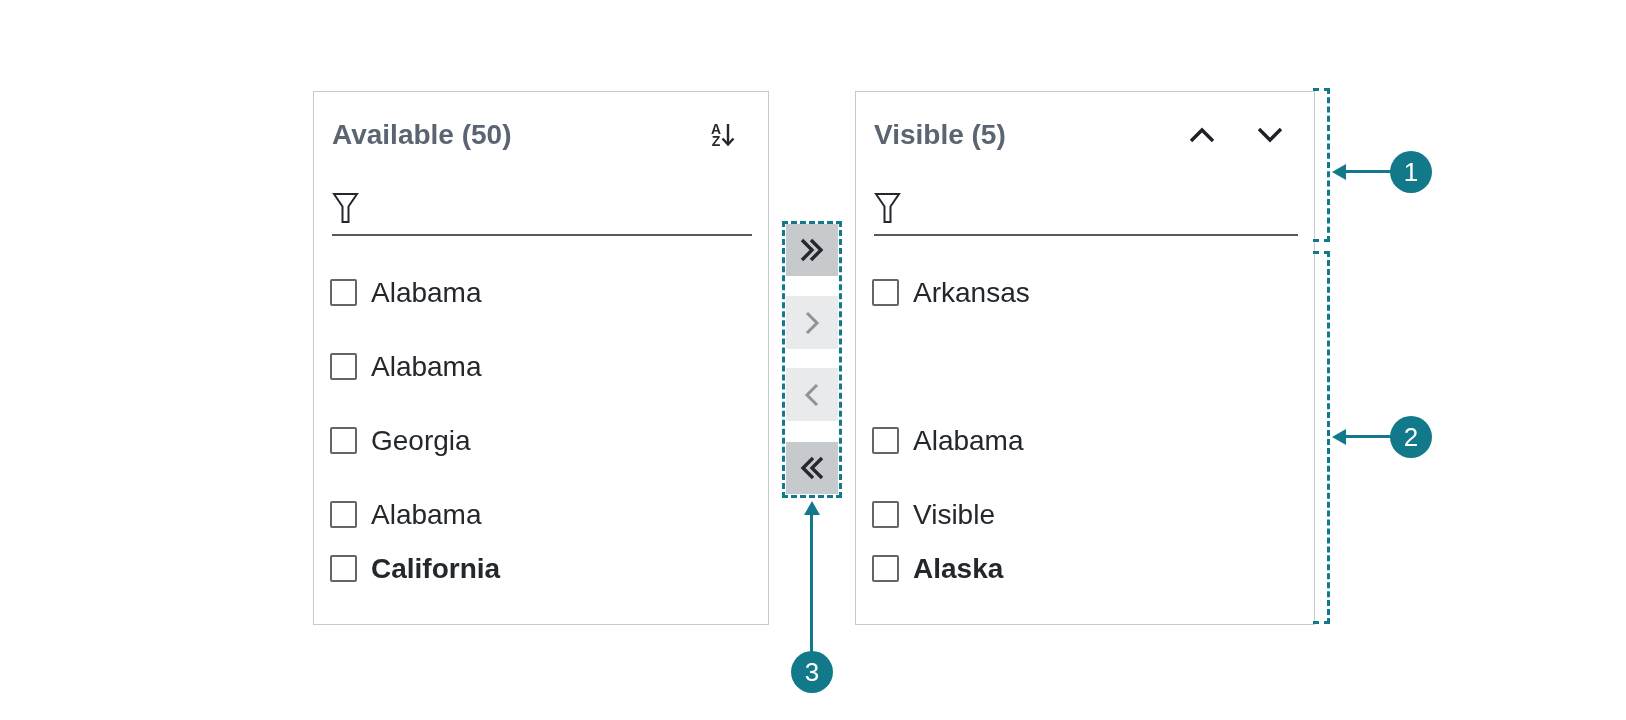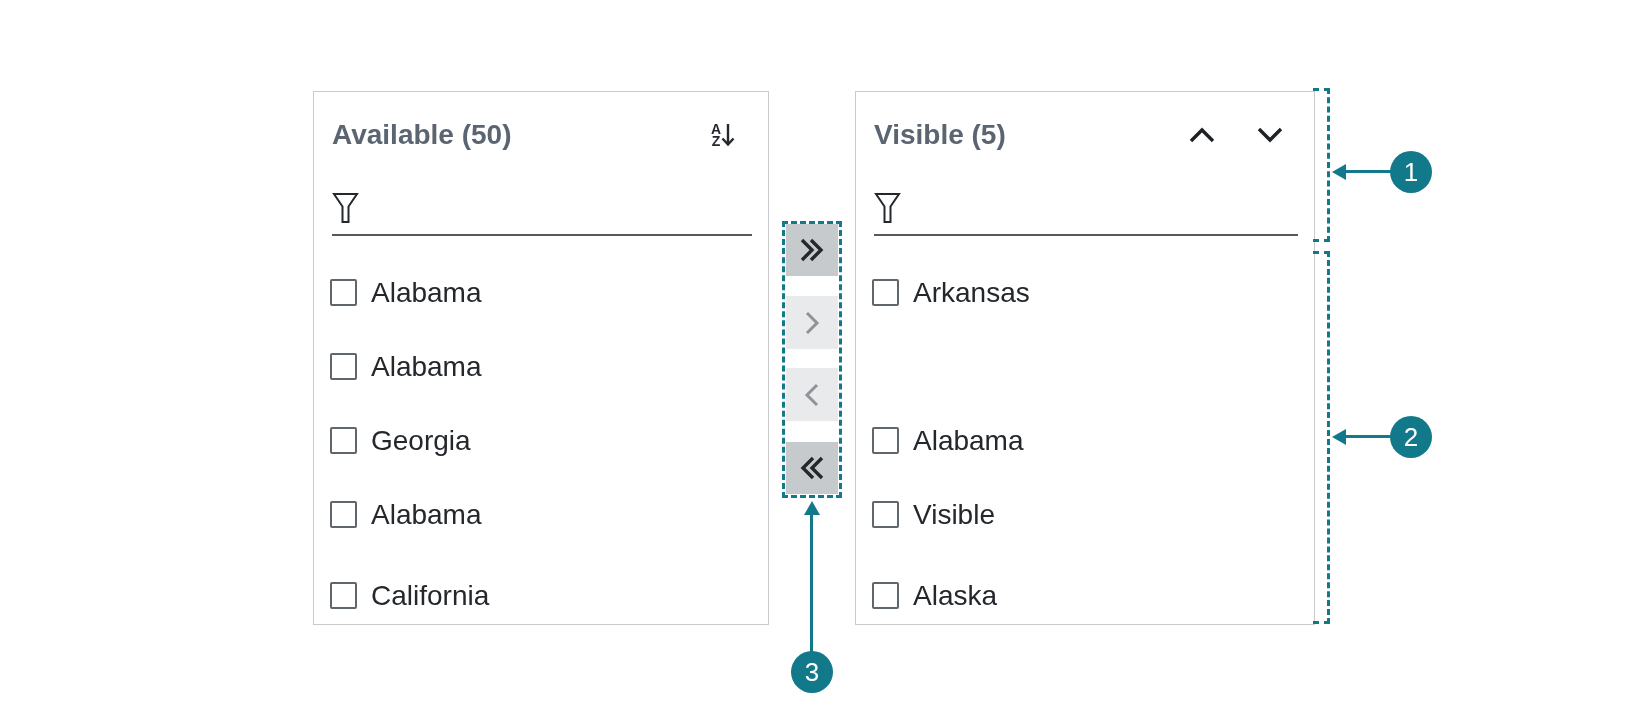--- a/index.html
+++ b/index.html
@@ -72,21 +72,21 @@
     border-radius: 2px;
     background: #ffffff;
     cursor: pointer;
     flex: 0 0 auto;
   }
   .item-label {
     font-size: 28px; color: #24282C; line-height: 28px;
     white-space: nowrap;
   }
   .r1 { top: 187px; } .r2 { top: 261px; } .r3 { top: 335px; }
-  .r4 { top: 409px; } .r5 { top: 490px; }
+  .r4 { top: 409px; } .r5 { top: 463px; font-weight: bold; }
 
   
   #transfer-stack {
     position: absolute;
     left: 782px; top: 221px;
     width: 60px; height: 277px;
     border: 3px dashed #11798A;
     background: #ffffff;
   }
   .xfer-btn {

